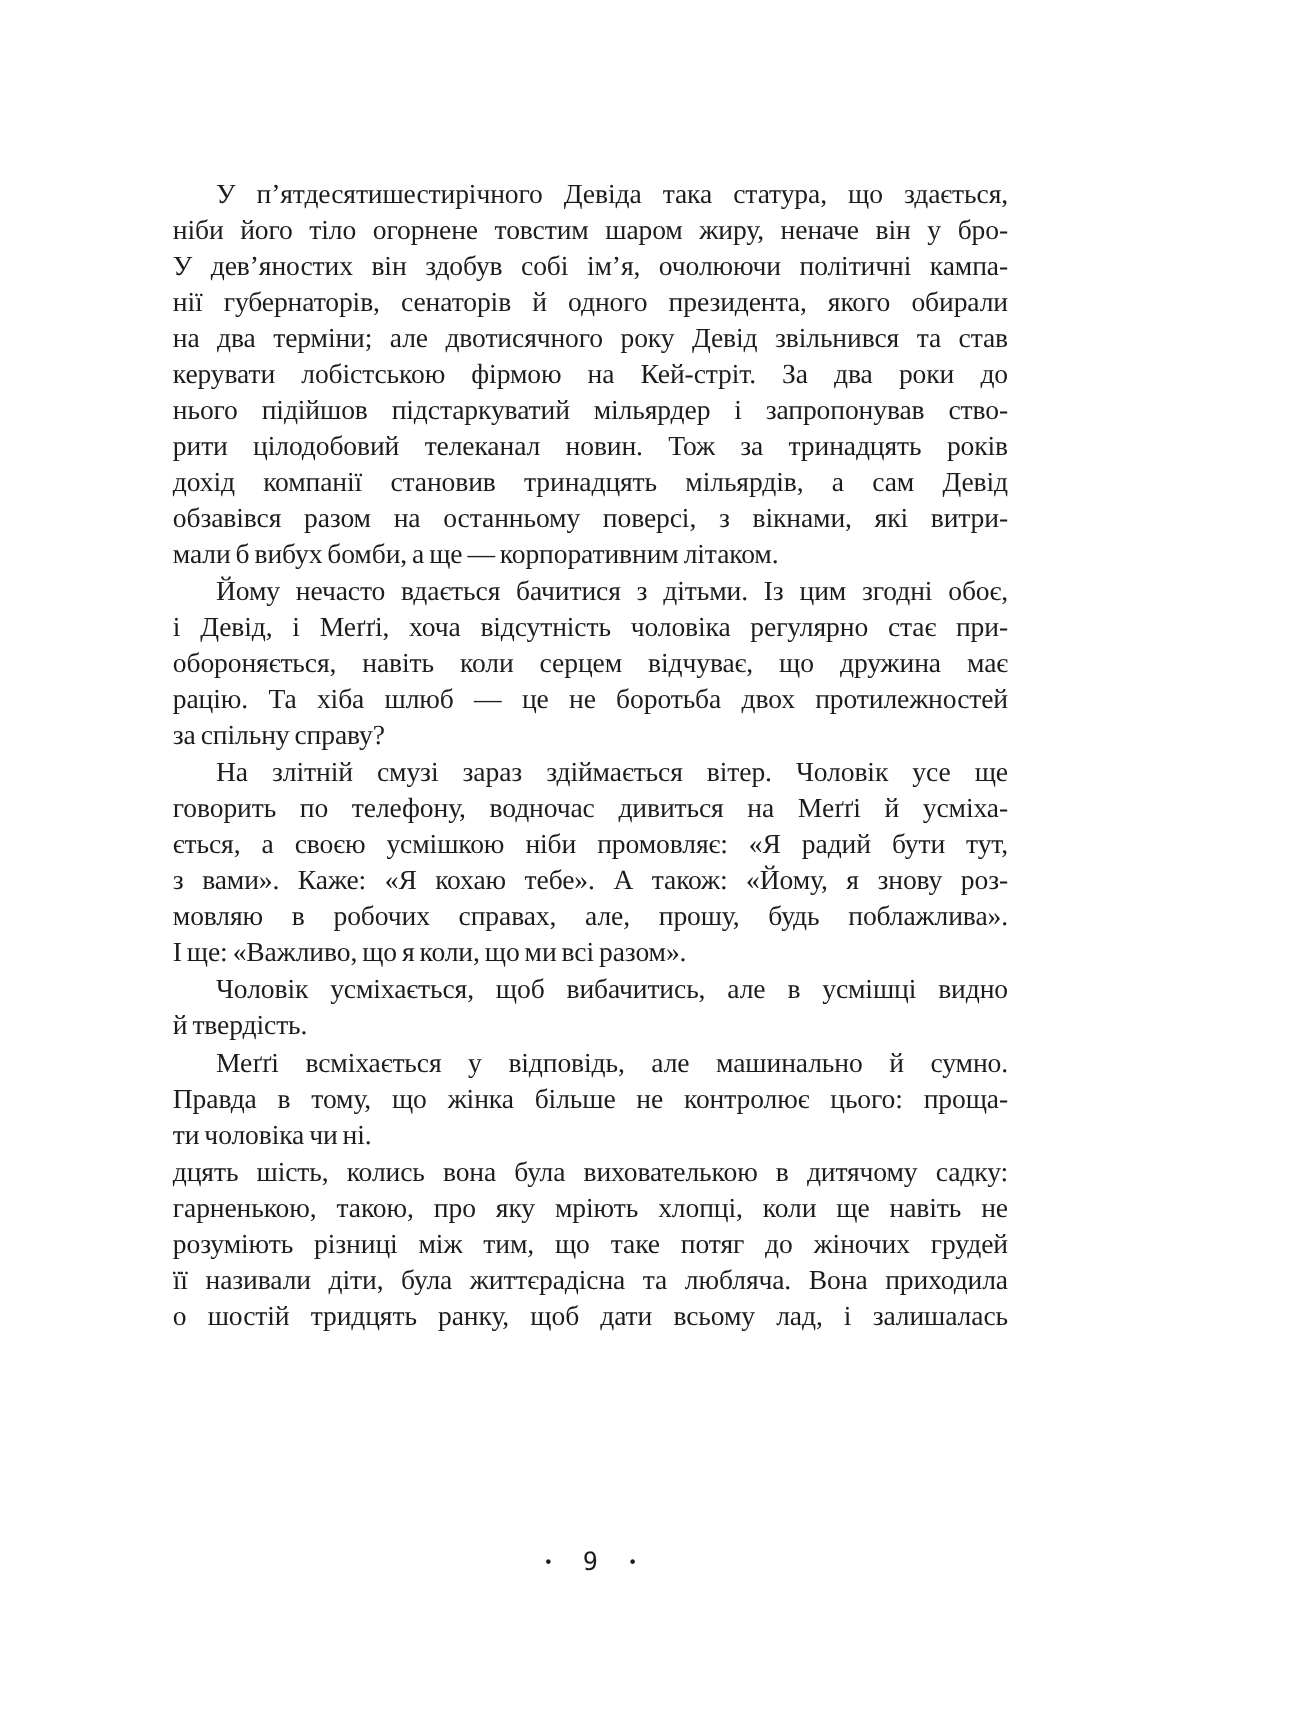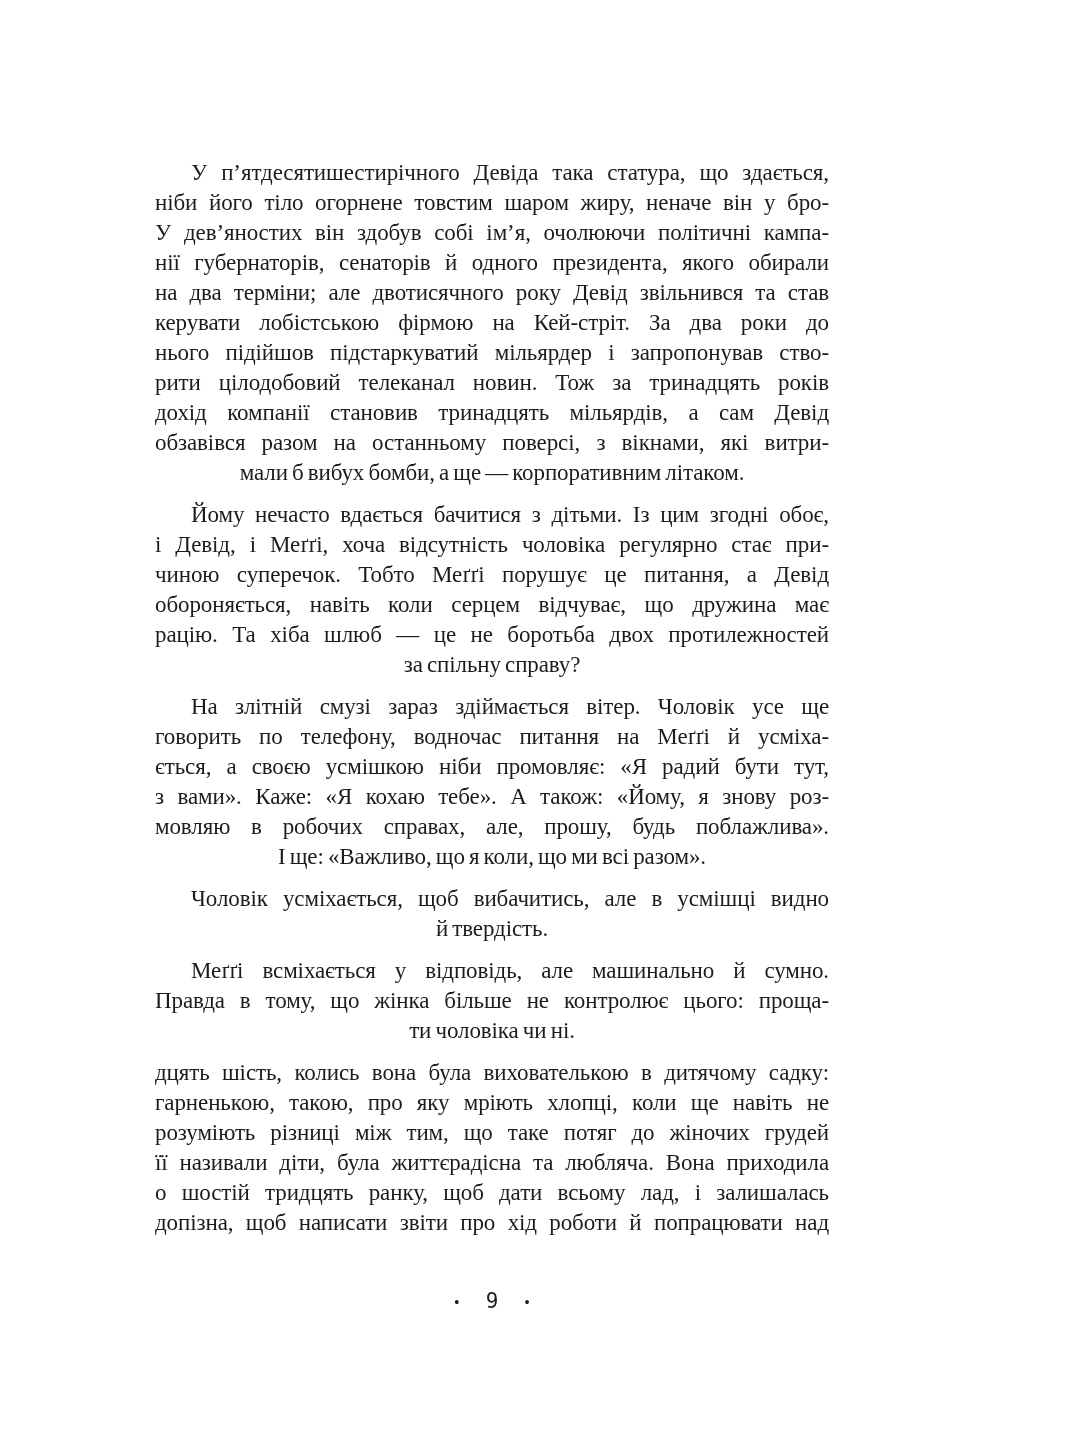--- a/index.html
+++ b/index.html
@@ -20,29 +20,29 @@
     background: #ffffff;
   }
   .text-block {
     position: absolute;
     left: 143px;
     top: 146px;
     width: 698px;
     color: #1c1c1c;
   }
   .paragraph {
-    margin: 12px;
+    margin: 1px;
   }
   .line {
     font-size: 23px;
     line-height: 30px;
     letter-spacing: -0.1px;
     word-spacing: -1.5px;
     white-space: normal;
-    text-align: center;
+    text-align: left;
   }
   .line.just {
     text-align: justify;
     text-align-last: justify;
   }
   .line.first {
     text-indent: 36px;
   }
   .footer {
     position: absolute;
@@ -82,49 +82,47 @@
         <div class="line just">керувати лобістською фірмою на Кей-стріт. За два роки до</div>
         <div class="line just">нього підійшов підстаркуватий мільярдер і запропонував ство-</div>
         <div class="line just">рити цілодобовий телеканал новин. Тож за тринадцять років</div>
         <div class="line just">дохід компанії становив тринадцять мільярдів, а сам Девід</div>
         <div class="line just">обзавівся разом на останньому поверсі, з вікнами, які витри-</div>
         <div class="line">мали б вибух бомби, а ще — корпоративним літаком.</div>
       </div>
       <div class="paragraph">
         <div class="line first just">Йому нечасто вдається бачитися з дітьми. Із цим згодні обоє,</div>
         <div class="line just">і Девід, і Меґґі, хоча відсутність чоловіка регулярно стає при-</div>
-        <div class="line just">чиною суперечок. Тобто Меґґі порушує це питання, а Девід</div>
         <div class="line just">обороняється, навіть коли серцем відчуває, що дружина має</div>
         <div class="line just">рацію. Та хіба шлюб — це не боротьба двох протилежностей</div>
         <div class="line">за спільну справу?</div>
       </div>
       <div class="paragraph">
         <div class="line first just">На злітній смузі зараз здіймається вітер. Чоловік усе ще</div>
-        <div class="line just">говорить по телефону, водночас питання на Меґґі й усміха-</div>
+        <div class="line just">говорить по телефону, водночас дивиться на Меґґі й усміха-</div>
         <div class="line just">ється, а своєю усмішкою ніби промовляє: «Я радий бути тут,</div>
         <div class="line just">з вами». Каже: «Я кохаю тебе». А також: «Йому, я знову роз-</div>
         <div class="line just">мовляю в робочих справах, але, прошу, будь поблажлива».</div>
         <div class="line">І ще: «Важливо, що я коли, що ми всі разом».</div>
       </div>
       <div class="paragraph">
         <div class="line first just">Чоловік усміхається, щоб вибачитись, але в усмішці видно</div>
         <div class="line">й твердість.</div>
       </div>
       <div class="paragraph">
         <div class="line first just">Меґґі всміхається у відповідь, але машинально й сумно.</div>
         <div class="line just">Правда в тому, що жінка більше не контролює цього: проща-</div>
         <div class="line">ти чоловіка чи ні.</div>
       </div>
       <div class="paragraph">
         <div class="line just">дцять шість, колись вона була вихователькою в дитячому садку:</div>
         <div class="line just">гарненькою, такою, про яку мріють хлопці, коли ще навіть не</div>
         <div class="line just">розуміють різниці між тим, що таке потяг до жіночих грудей</div>
         <div class="line just">її називали діти, була життєрадісна та любляча. Вона приходила</div>
         <div class="line just">о шостій тридцять ранку, щоб дати всьому лад, і залишалась</div>
-        <div class="line just">допізна, щоб написати звіти про хід роботи й попрацювати над</div>
       </div>
     </div>
 
   <div class="footer">
     <span class="bullet">•</span>
     <span class="num">9</span>
     <span class="bullet">•</span>
   </div>
 
 </div>

